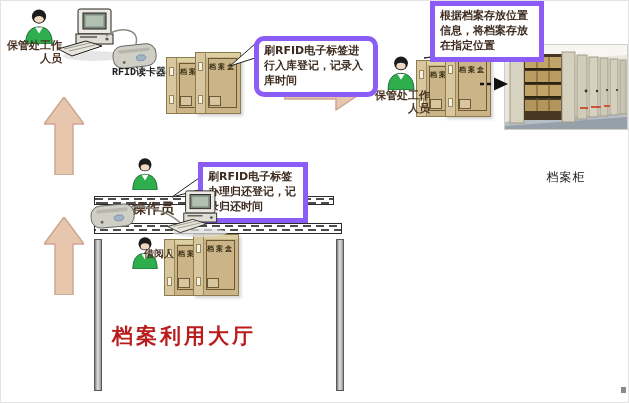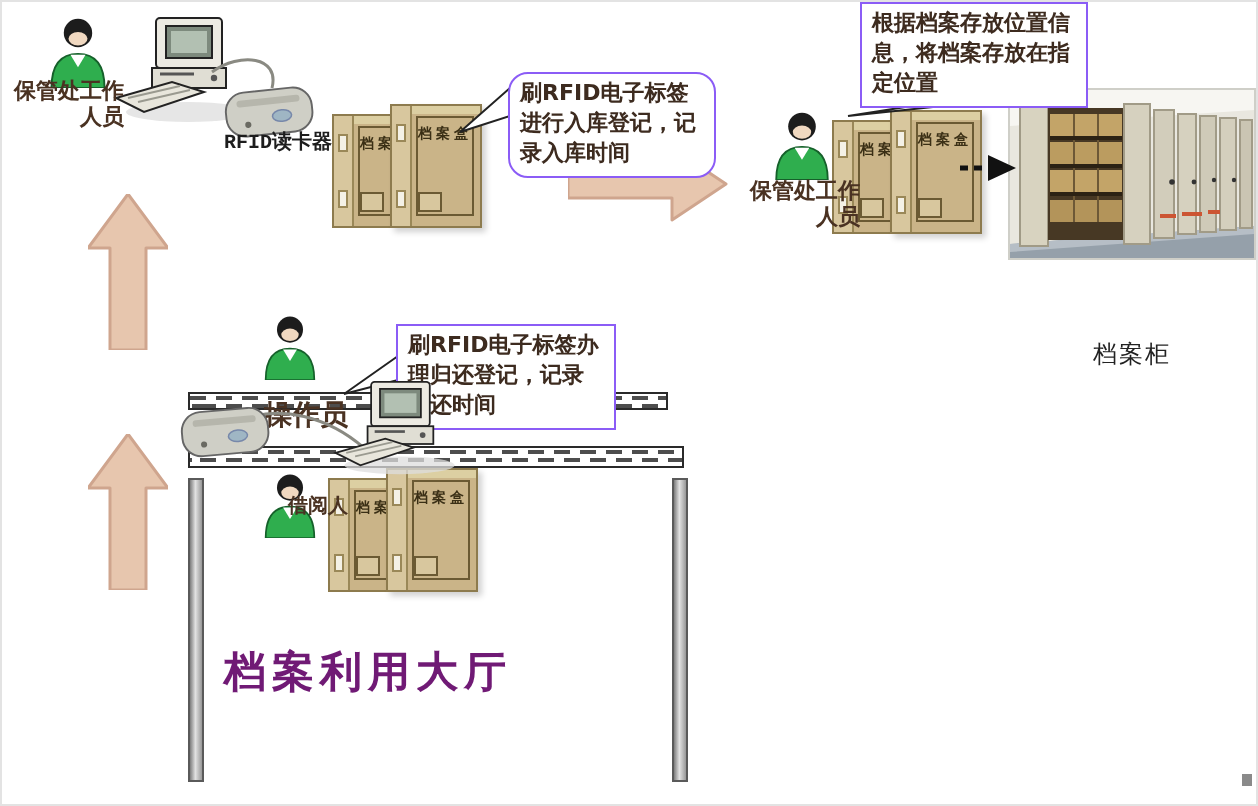--- a/index.html
+++ b/index.html
@@ -3,33 +3,33 @@
 <meta charset="utf-8">
 <style>
   html,body{margin:0;padding:0;background:#fff;}
   .canvas{
     position:relative;width:629px;height:403px;background:#fff;overflow:hidden;
     font-family:"DejaVu Sans","Liberation Sans",sans-serif;
     box-shadow:inset 0 0 0 1px #e3e3e3;
   }
   
   .callout{
-    position:absolute;background:#fff;border:1px solid #8b5cf6;
+    position:absolute;background:#fff;border:5px solid #8b5cf6;
     font-size:11px;font-weight:bold;color:#3d2b1f;line-height:1.35;
     padding:3px 5px;box-sizing:border-box;z-index:5;
   }
   
   .lbl{
     position:absolute;font-size:11px;color:#4a3222;text-align:right;
     line-height:1.18;font-weight:bold;z-index:4;
   }
   .lbl.dark{color:#1d1d1d;font-size:10px;letter-spacing:0;font-family:Liberation Mono, monospace;}
   .cab-lbl{position:absolute;font-size:12px;color:#222;text-align:center;z-index:4;letter-spacing:1px;}
   .hall-lbl{
-    position:absolute;font-size:21px;color:#701a75;font-weight:bold;
+    position:absolute;font-size:21px;color:#b91c1c;font-weight:bold;
     letter-spacing:3px;z-index:3;
   }
   
   .counter{
     position:absolute;background-color:#fff;border:1px solid #2a2a2a;z-index:2;box-sizing:border-box;
     background-image:
       repeating-linear-gradient(90deg,#4d4d4d 0 8px,transparent 8px 13px),
       repeating-linear-gradient(90deg,#4d4d4d 0 8px,transparent 8px 13px);
     background-size:100% 2px,100% 2px;
     background-position:0 1px,5px 5px;
@@ -108,21 +108,21 @@
     </div>
     <div class="abox front">
       <div class="flap"></div>
       <div class="spine"></div>
       <div class="face-frame"></div>
       <div class="box-label">档案盒</div>
       <div class="small-tag"></div>
     </div>
   </div>
 
-  <div class="callout" style="left:254px;top:36px;width:104px;border-radius:10px;">刷RFID电子标签进行入库登记，记录入库时间</div>
+  <div class="callout" style="left:254px;top:36px;width:124px;border-radius:10px;">刷RFID电子标签进行入库登记，记录入库时间</div>
 
   <svg class="svg-abs" style="left:284px;top:72px;z-index:2;" width="80" height="40" viewBox="0 0 80 40">
     <polygon points="0,13 52,13 52,2 79,20 52,38 52,27 0,27" fill="#e7c6ae" stroke="#cfa58e" stroke-width="1.5" stroke-linejoin="round"></polygon>
   </svg>
 
   <div class="callout" style="left:430px;top:1px;width:114px;">根据档案存放位置信息，将档案存放在指定位置</div>
 
   <svg class="svg-abs" style="left:385px;top:55px;" width="32" height="35" viewBox="0 0 34 38">
     <path d="M3,38 C3,26 8,20 17,20 C26,20 31,26 31,38 Z" fill="#2fae4e" stroke="#15602a" stroke-width="1"></path>
     <path d="M13,20.5 L17,27 L21,20.5 Z" fill="#ffffff"></path>

